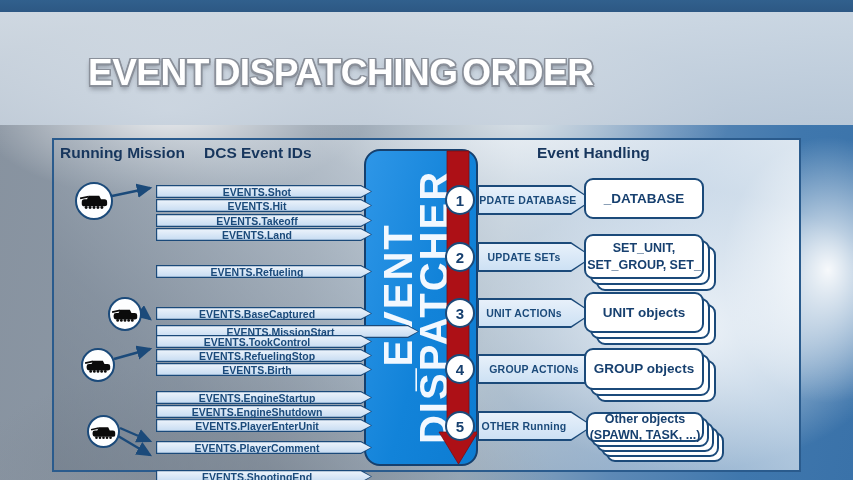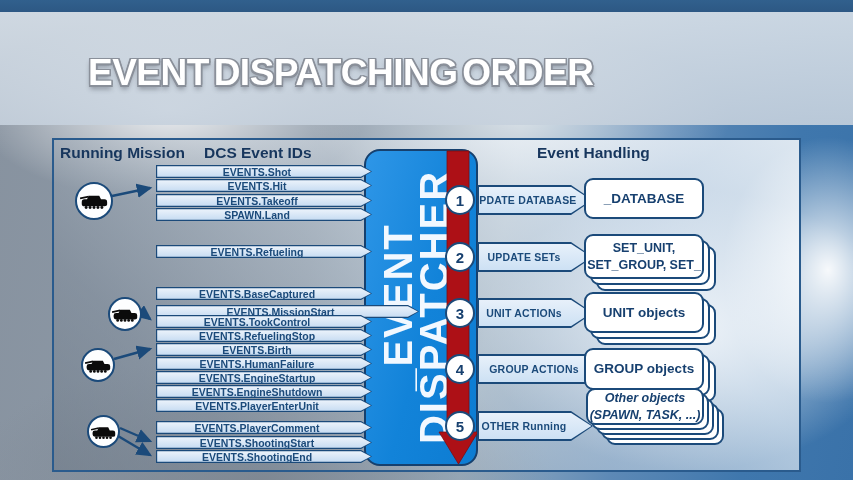--- a/index.html
+++ b/index.html
@@ -16,21 +16,21 @@
   .banner{position:absolute;left:0;top:12px;width:853px;height:113px;
     background:linear-gradient(180deg,rgba(212,221,230,0.93) 0%,rgba(198,209,221,0.90) 100%);}
   .slide-title{position:absolute;left:88px;top:52px;font-size:37px;font-weight:700;letter-spacing:-0.5px;word-spacing:-5px;color:#ffffff;
     text-shadow:-1.5px -1.5px 0 #8a909a,1.5px -1.5px 0 #8a909a,-1.5px 1.5px 0 #8a909a,1.5px 1.5px 0 #8a909a,-1.5px 0 0 #8a909a,1.5px 0 0 #8a909a,0 -1.5px 0 #8a909a,0 1.5px 0 #8a909a,0 4px 5px rgba(55,60,70,0.45);}
   .panel{position:absolute;left:52px;top:138px;width:749px;height:334px;box-sizing:border-box;border:2px solid #2a5b8d;z-index:1;
     background:linear-gradient(225deg,rgba(255,255,255,0.82) 0%,rgba(240,245,250,0.65) 28%,rgba(196,206,216,0.45) 55%,rgba(130,142,156,0.5) 80%,rgba(110,122,136,0.55) 100%);}
   .colhdr{position:absolute;font-size:15.5px;font-weight:700;color:#17365d;z-index:2;white-space:nowrap;}
 
   
   .ebox{position:absolute;left:156px;width:216px;height:13px;z-index:3;background:#1b4a7a;
-    clip-path:polygon(0 0,calc(100% - 11px) 0,100% 50%,calc(100% - 11px) 100%,0 100%);}
+    clip-path:polygon(0 0,calc(100% - 11px) 0,100% 50%,calc(100% - 11px) 100%,0 100%);margin-top:20px;}
   .ebox::after{content:"";position:absolute;inset:1.2px;background:linear-gradient(180deg,#ecf3fb 0%,#c7dcf2 100%);
     clip-path:polygon(0 0,calc(100% - 10px) 0,100% 50%,calc(100% - 10px) 100%,0 100%);}
   .ebox span{position:absolute;left:0;right:14px;top:0;bottom:0;z-index:1;display:flex;align-items:center;justify-content:center;
     font-size:10.5px;font-weight:700;color:#1b4a7a;white-space:nowrap;}
 
   
   .dispatcher{position:absolute;left:364px;top:149px;width:114px;height:317px;box-sizing:border-box;border:2.5px solid #16406e;border-radius:16px;
     background:linear-gradient(105deg,#2e96e7 0%,#1283d9 55%,#0d7cd2 100%);z-index:2;}
   .disp-text{position:absolute;left:246px;top:271px;width:340px;height:72px;z-index:3;transform:rotate(-90deg);
     text-align:center;color:#f2f8ff;font-weight:700;font-size:40px;line-height:36px;letter-spacing:2px;white-space:nowrap;}
@@ -87,21 +87,21 @@
   <div class="ebox" style="top:165px;">
       <span>EVENTS.Shot</span>
     </div>
   <div class="ebox" style="top:194px;">
       <span>EVENTS.Takeoff</span>
     </div>
   <div class="ebox" style="top:179px;">
       <span>EVENTS.Hit</span>
     </div>
   <div class="ebox" style="top:208px;">
-      <span>SPAWN.Land</span>
+      <span>EVENTS.Land</span>
     </div>
 
   <div class="ebox" style="top:245px;">
       <span>EVENTS.Refueling</span>
     </div>
 
   <div class="ebox" style="top:287px;">
       <span>EVENTS.BaseCaptured</span>
     </div>
   <div class="ebox" style="top:305px;padding-left:47px;">
@@ -109,38 +109,32 @@
     </div>
   <div class="ebox" style="top:315px;">
       <span>EVENTS.TookControl</span>
     </div>
   <div class="ebox" style="top:329px;text-align:center;">
       <span>EVENTS.RefuelingStop</span>
     </div>
   <div class="ebox" style="top:343px;">
       <span>EVENTS.Birth</span>
     </div>
-  <div class="ebox" style="top:357px;">
-      <span>EVENTS.HumanFailure</span>
-    </div>
   <div class="ebox" style="top:371px;">
       <span>EVENTS.EngineStartup</span>
     </div>
   <div class="ebox" style="top:385px;">
       <span>EVENTS.EngineShutdown</span>
     </div>
   <div class="ebox" style="top:399px;">
       <span>EVENTS.PlayerEnterUnit</span>
     </div>
 
   <div class="ebox" style="top:421px;">
       <span>EVENTS.PlayerComment</span>
-    </div>
-  <div class="ebox" style="top:436px;">
-      <span>EVENTS.ShootingStart</span>
     </div>
   <div class="ebox" style="top:450px;">
       <span>EVENTS.ShootingEnd</span>
     </div>
 
   <svg class="overlay" width="853" height="480">
     <defs>
       <marker id="arw" markerWidth="8" markerHeight="8" refX="5.5" refY="3" orient="auto">
         <path d="M0 0 L6.5 3 L0 6 Z" fill="#1b4a7a"></path>
       </marker>
@@ -237,21 +231,21 @@
     </div>
   </div>
   <div class="stack" style="left:584px;top:348px;width:120px;height:42px;">
     <div class="card o2"></div>
     <div class="card o1"></div>
     <div class="card top t-lg">
       <span>GROUP objects</span>
       <span></span>
     </div>
   </div>
-  <div class="stack" style="left:586px;top:388px;width:118px;height:37px;font-style:italic;">
+  <div class="stack" style="left:586px;top:412px;width:118px;height:30px;">
     <div class="card p4"></div>
     <div class="card p3"></div>
     <div class="card p2"></div>
     <div class="card p1"></div>
     <div class="card top t-md">
       <span>Other objects</span>
       <span>(SPAWN, TASK, ...)</span>
     </div>
   </div>
 

